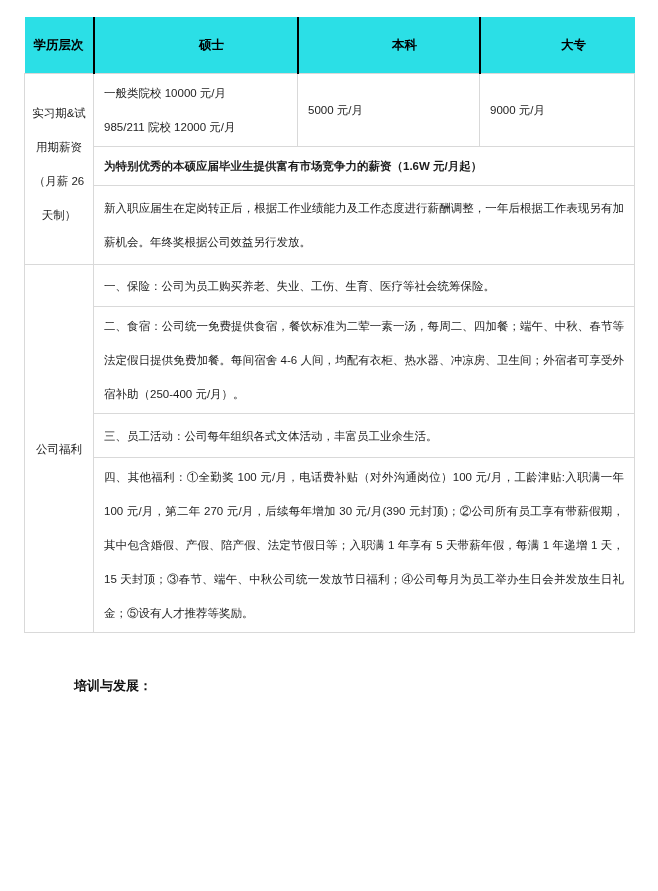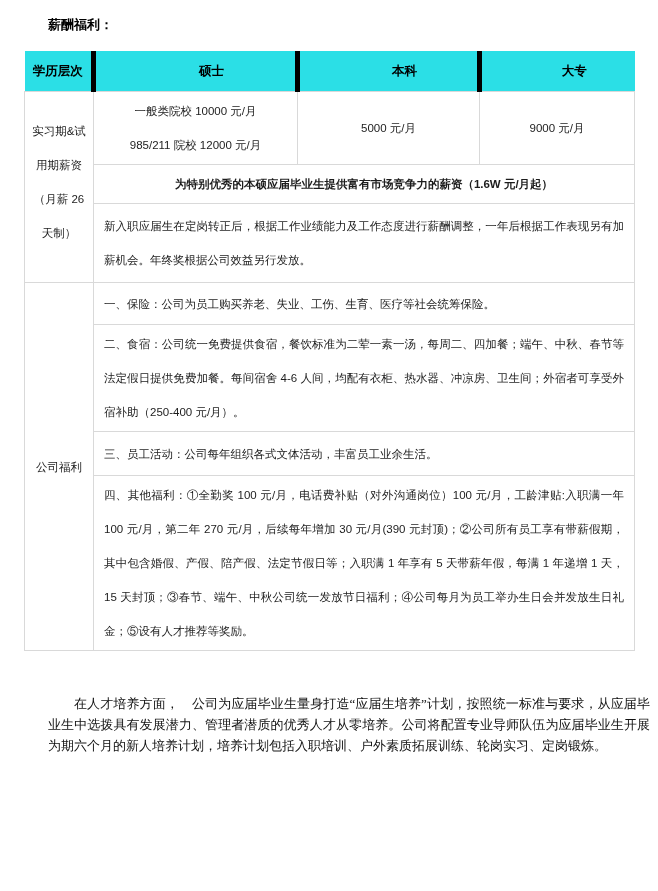--- a/index.html
+++ b/index.html
@@ -25,38 +25,38 @@
     color: #000;
   }
   table.salary-table {
     margin: 17px 0 0 24px;
     width: 610px;
     border-collapse: collapse;
     table-layout: fixed;
   }
   .salary-table th {
     background: var(--header-bg, #2BDFE6);
-    height: 40px;
+    height: 56px;
     font-size: 12.5px;
     font-weight: bold;
     color: #000;
     text-align: center;
     border: none;
     padding: 0;
   }
-  .salary-table th + th { border-left: 5px solid #000000; padding-left: 32px; }
+  .salary-table th + th { border-left: 2px solid #000000; padding-left: 32px; }
   .salary-table td {
     border: 1px solid #d9d9d9;
     font-size: 11.5px;
     line-height: 34px;
     padding: 2px 10px;
     vertical-align: middle;
     color: #1c1c1c;
   }
-  .cell-center { text-align: center; }
+  .cell-center { text-align: left; }
   .cell-justify { text-align: justify; text-justify: inter-ideograph; }
   .pre-line { white-space: pre-line; }
   .bold { font-weight: bold; }
   td.row-label {
     text-align: center;
     padding: 4px 4px;
   }
   td.row-label.top { vertical-align: top; padding-top: 22px; }
   .training {
     margin: 42px 0 0 48px;
@@ -76,21 +76,20 @@
   .training p {
     margin: 0;
     text-indent: 2em;
   }
 </style>
 </head>
 <body>
 
 <div class="page">
 
-  <div class="doc-title">薪酬福利：</div>
 
   <table class="salary-table">
     <colgroup>
       <col style="width:69px">
       <col style="width:204px">
       <col style="width:182px">
       <col style="width:155px">
     </colgroup>
     <thead>
       <tr style="height:40px">
@@ -124,16 +123,16 @@
       <tr style="height:44px">
         <td class="cell-justify" colspan="3">三、员工活动：公司每年组织各式文体活动，丰富员工业余生活。</td>
       </tr>
       <tr style="height:169px">
         <td class="cell-justify" colspan="3">四、其他福利：①全勤奖 100 元/月，电话费补贴（对外沟通岗位）100 元/月，工龄津贴:入职满一年 100 元/月，第二年 270 元/月，后续每年增加 30 元/月(390 元封顶)；②公司所有员工享有带薪假期，其中包含婚假、产假、陪产假、法定节假日等；入职满 1 年享有 5 天带薪年假，每满 1 年递增 1 天，15 天封顶；③春节、端午、中秋公司统一发放节日福利；④公司每月为员工举办生日会并发放生日礼金；⑤设有人才推荐等奖励。</td>
       </tr>
     </tbody>
   </table>
 
   <div class="training">
-    <p>在人才培养方面，　公司为应届毕业生量身打造“应届生培养”计划，按照统一标准与要求，从应届毕业生中选拨具有发展潜力、管理者潜质的优秀人才从零培养。公司将配置专业导师队伍为应届毕业生开展为期六个月的新人培养计划，培养计划包括入职培训、户外素质拓展训练、轮岗实习、定岗锻炼。</p>
+    <div class="training-title">培训与发展：</div>
   </div>
 
 </div>
 
 </body></html>

